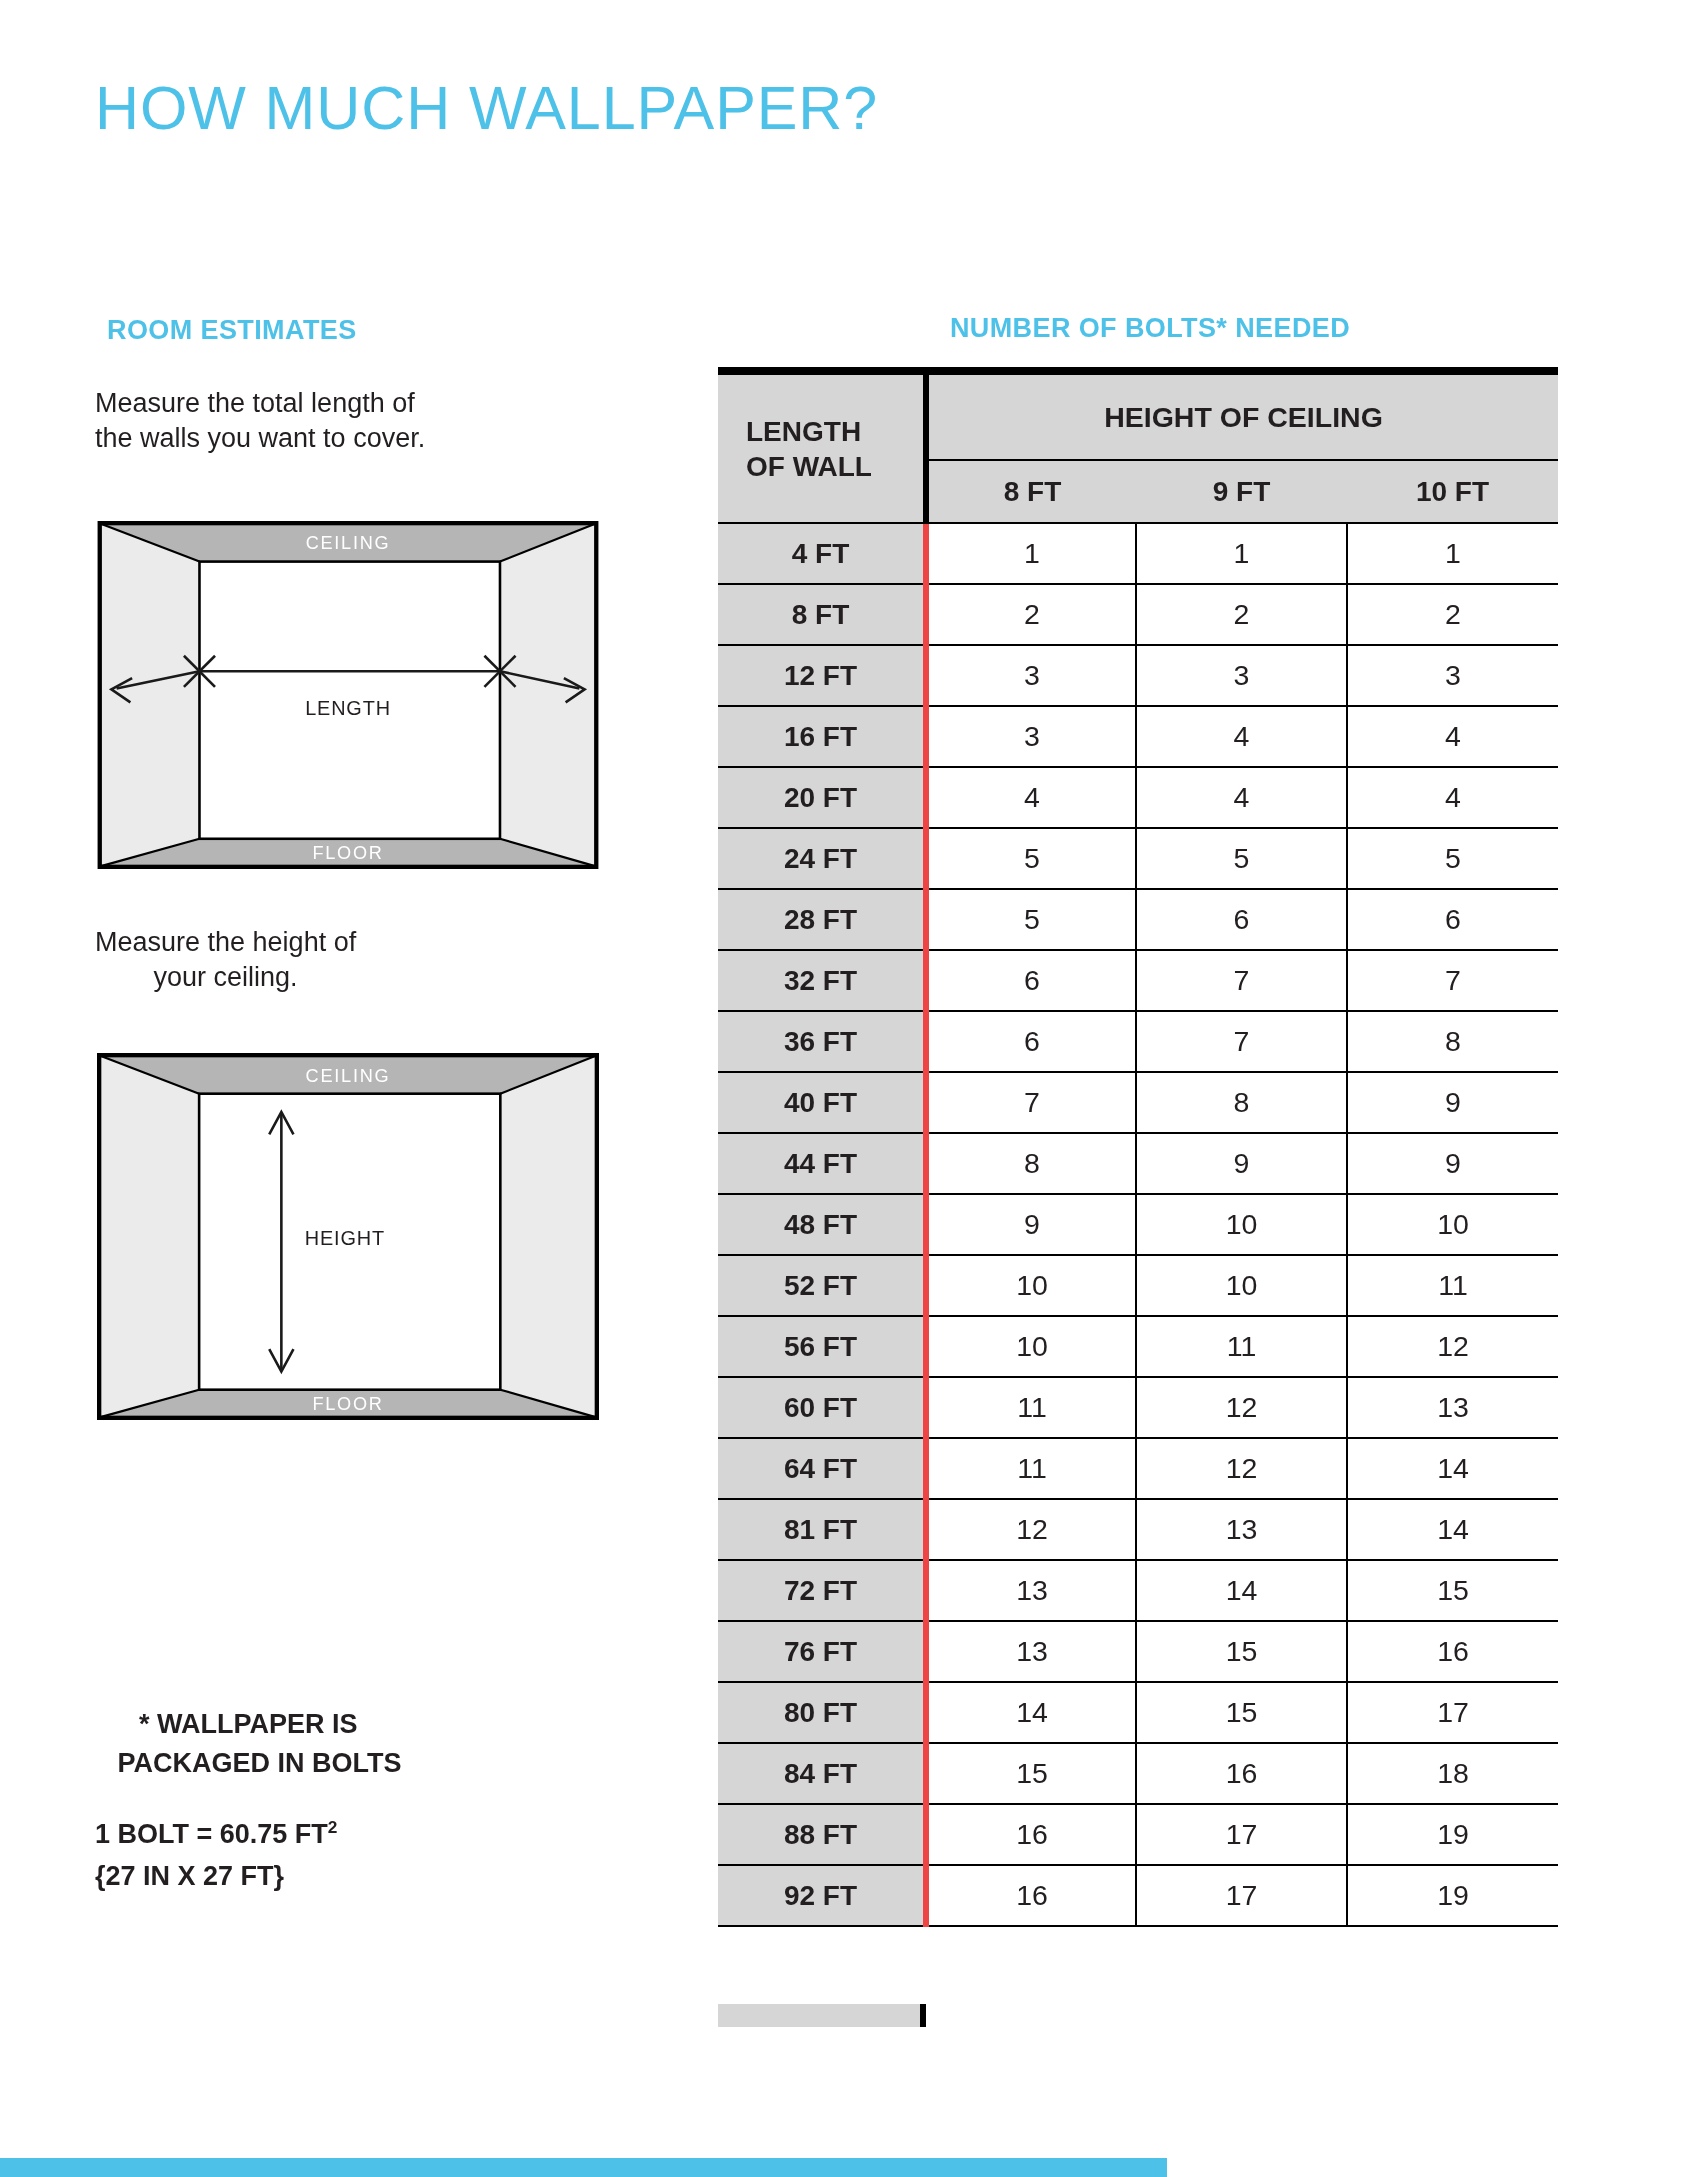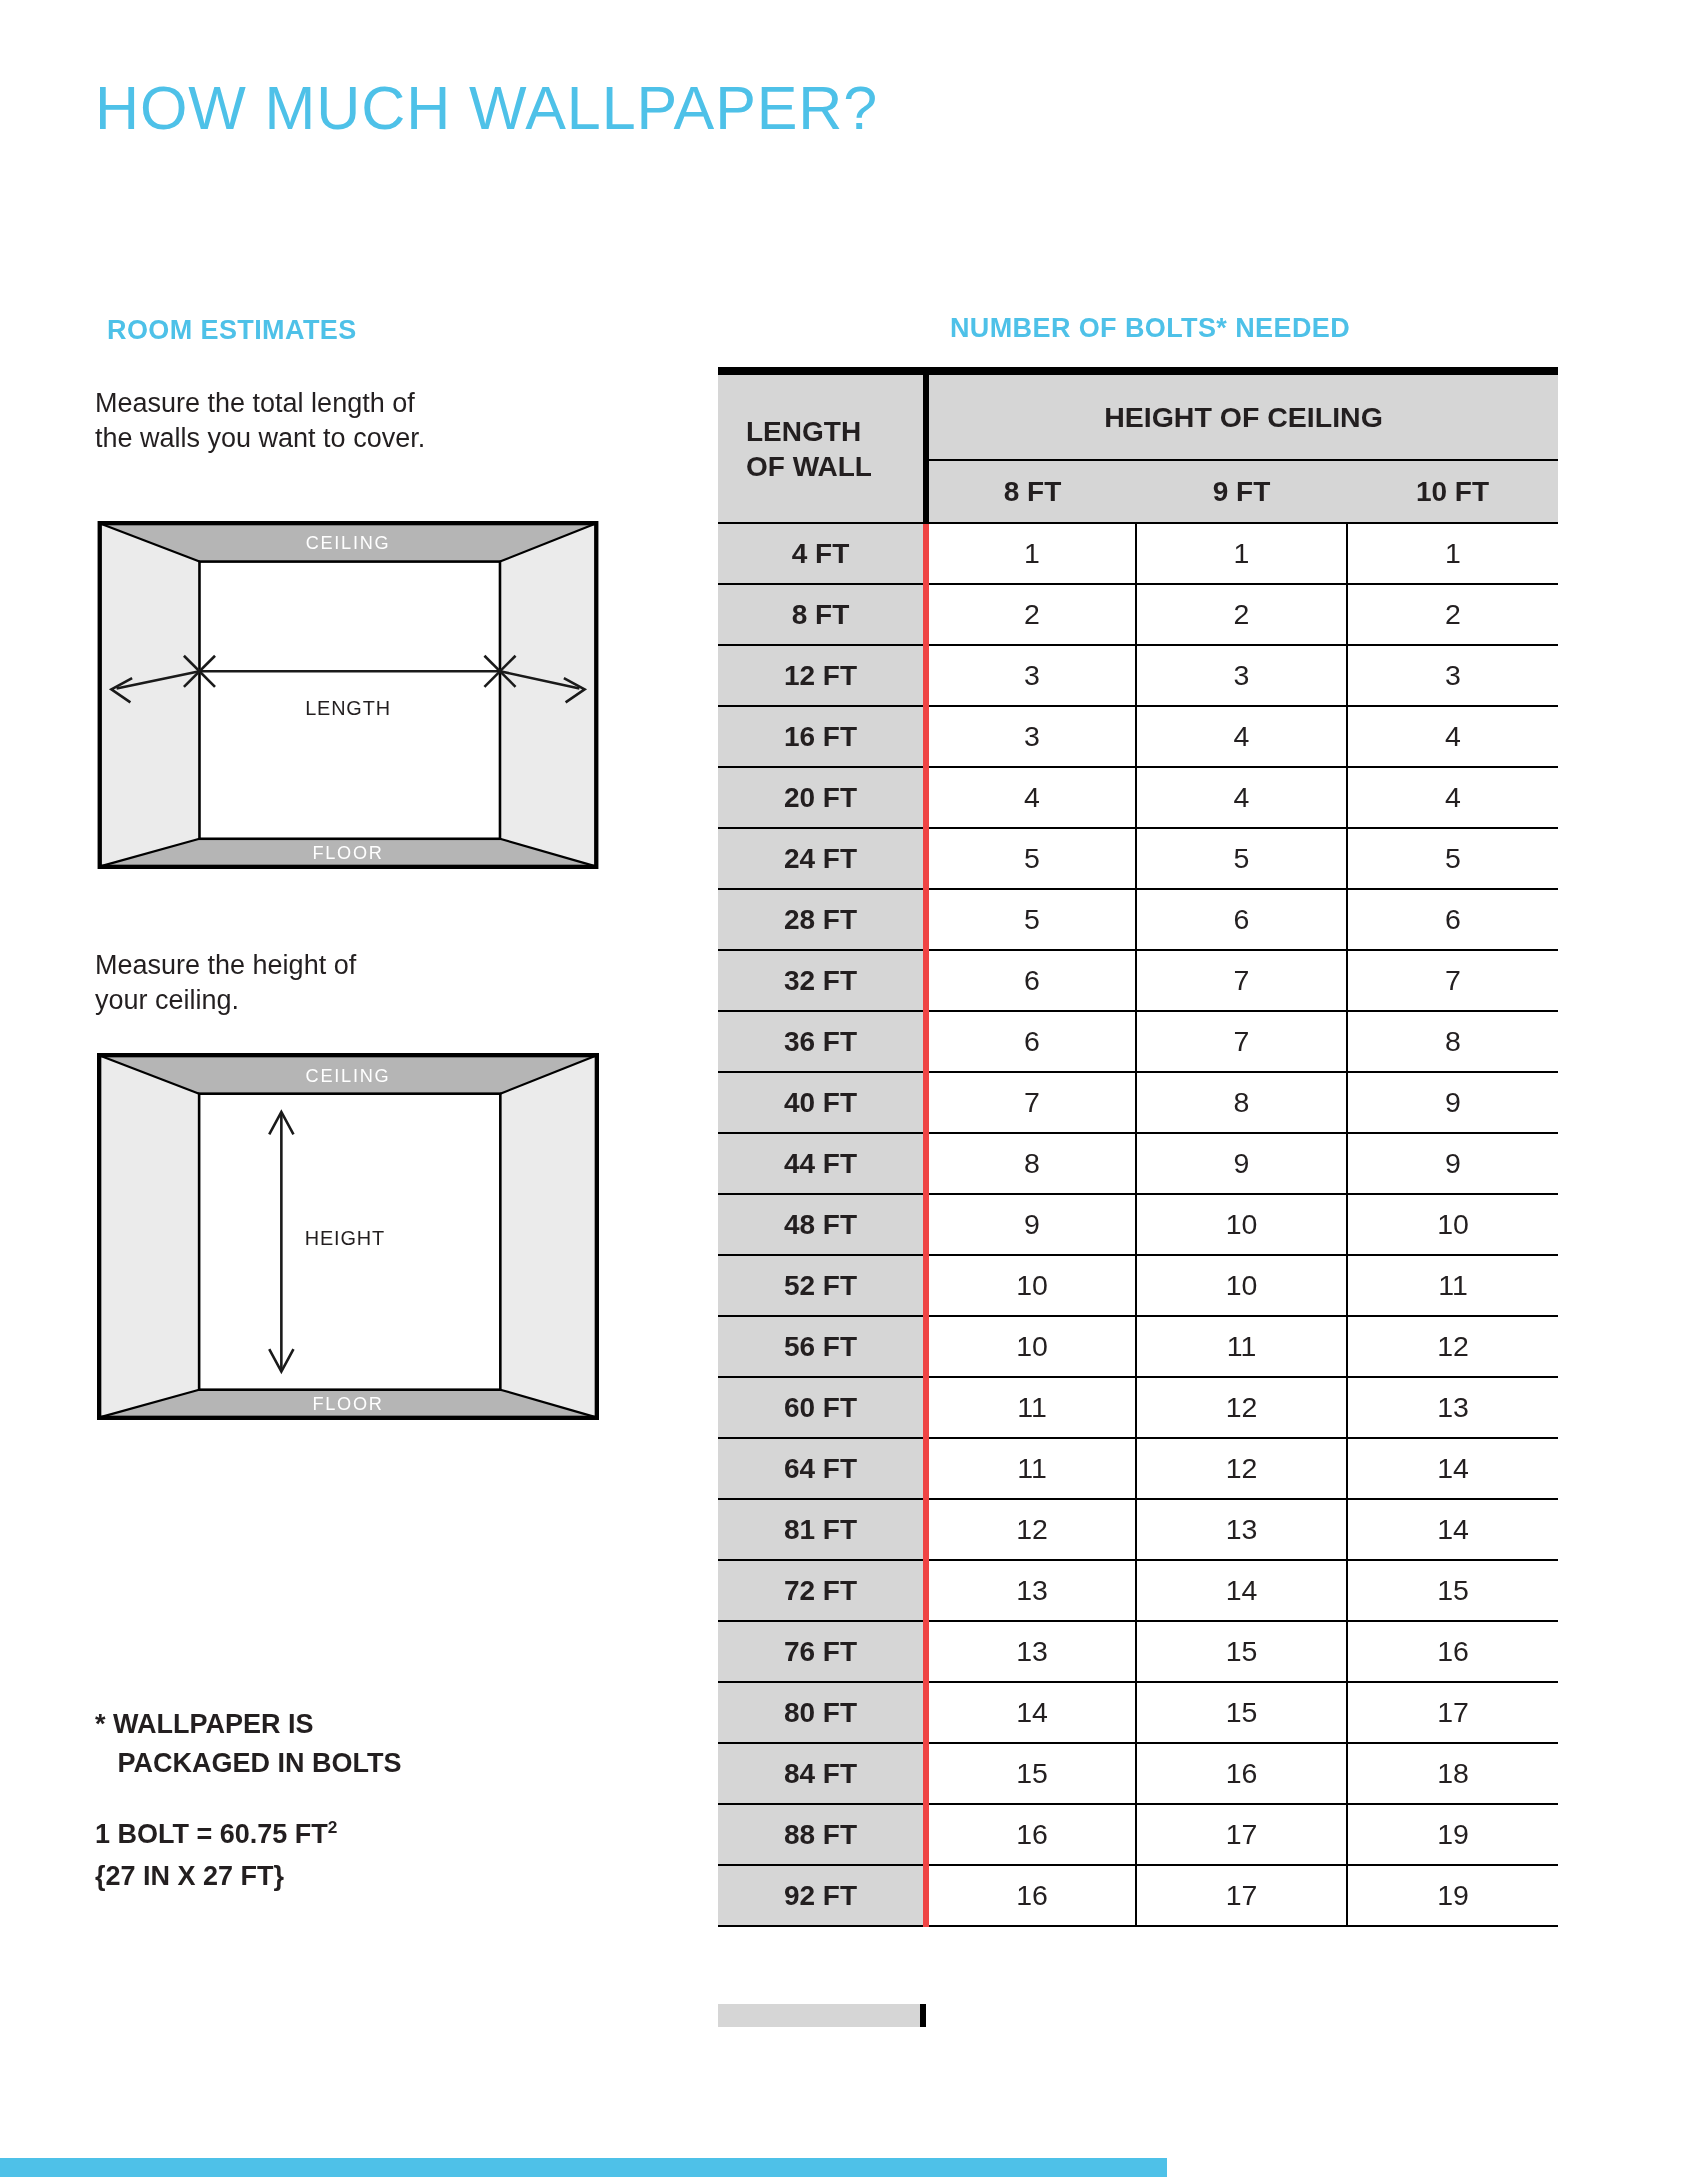--- a/index.html
+++ b/index.html
@@ -21,23 +21,23 @@
   }
   .section-heading{
     font-size:27px;font-weight:bold;color:var(--accent);letter-spacing:0.4px;margin-left:12px;
   }
   .room-estimates{position:absolute;left:95px;top:315px;}
   .step{
     position:absolute;left:95px;font-size:27px;line-height:35px;
     white-space:pre-line;color:var(--text);
   }
   .step1{top:386px;}
-  .step2{top:948px;}
+  .step2{top:925px;text-align:center;}
   .step3{top:1467px;}
-  .note{position:absolute;left:95px;top:1705px;font-size:27px;font-weight:bold;line-height:39px;}
+  .note{position:absolute;left:95px;top:1705px;font-size:27px;font-weight:bold;line-height:39px;text-align:center;}
   .note .line2{padding-left:22.5px;}
   .bolt-info{position:absolute;left:95px;top:1806px;font-size:27px;font-weight:bold;line-height:42px;}
   .bolt-info sup{font-size:17.3px;}
   .diagram{position:absolute;left:97px;}
   .d1{top:521px;}
   .d2{top:1053px;}
   .room .band{fill:var(--band-gray);}
   .room .wall{fill:var(--wall-gray);}
   .room .inner{fill:#ffffff;stroke:#000000;stroke-width:3;}
   .room .frame{fill:none;stroke:#000000;stroke-width:5;}

